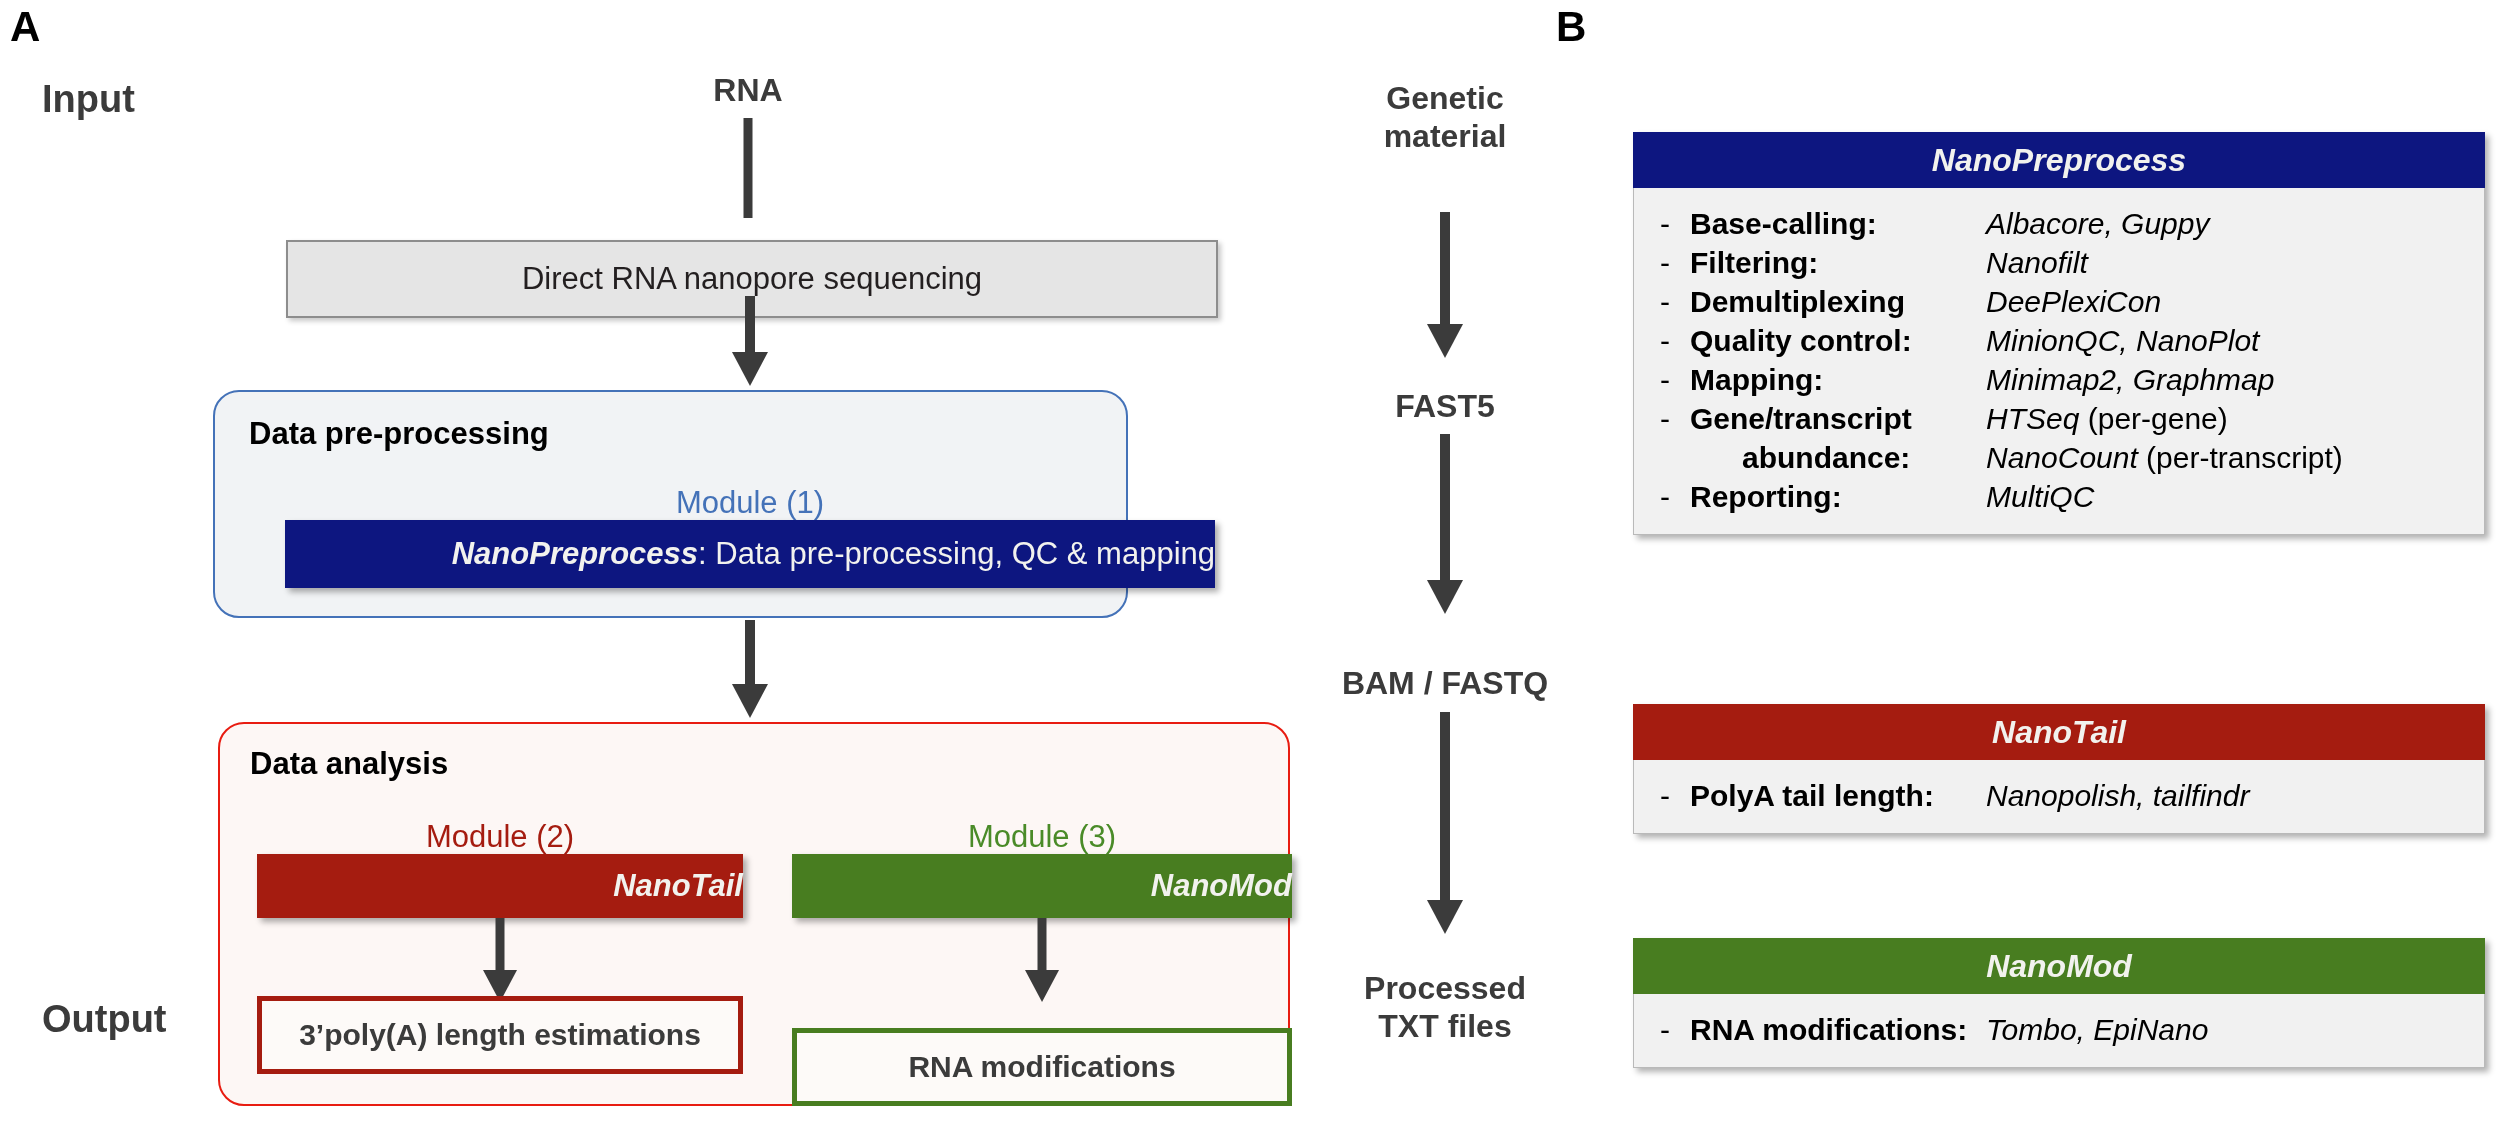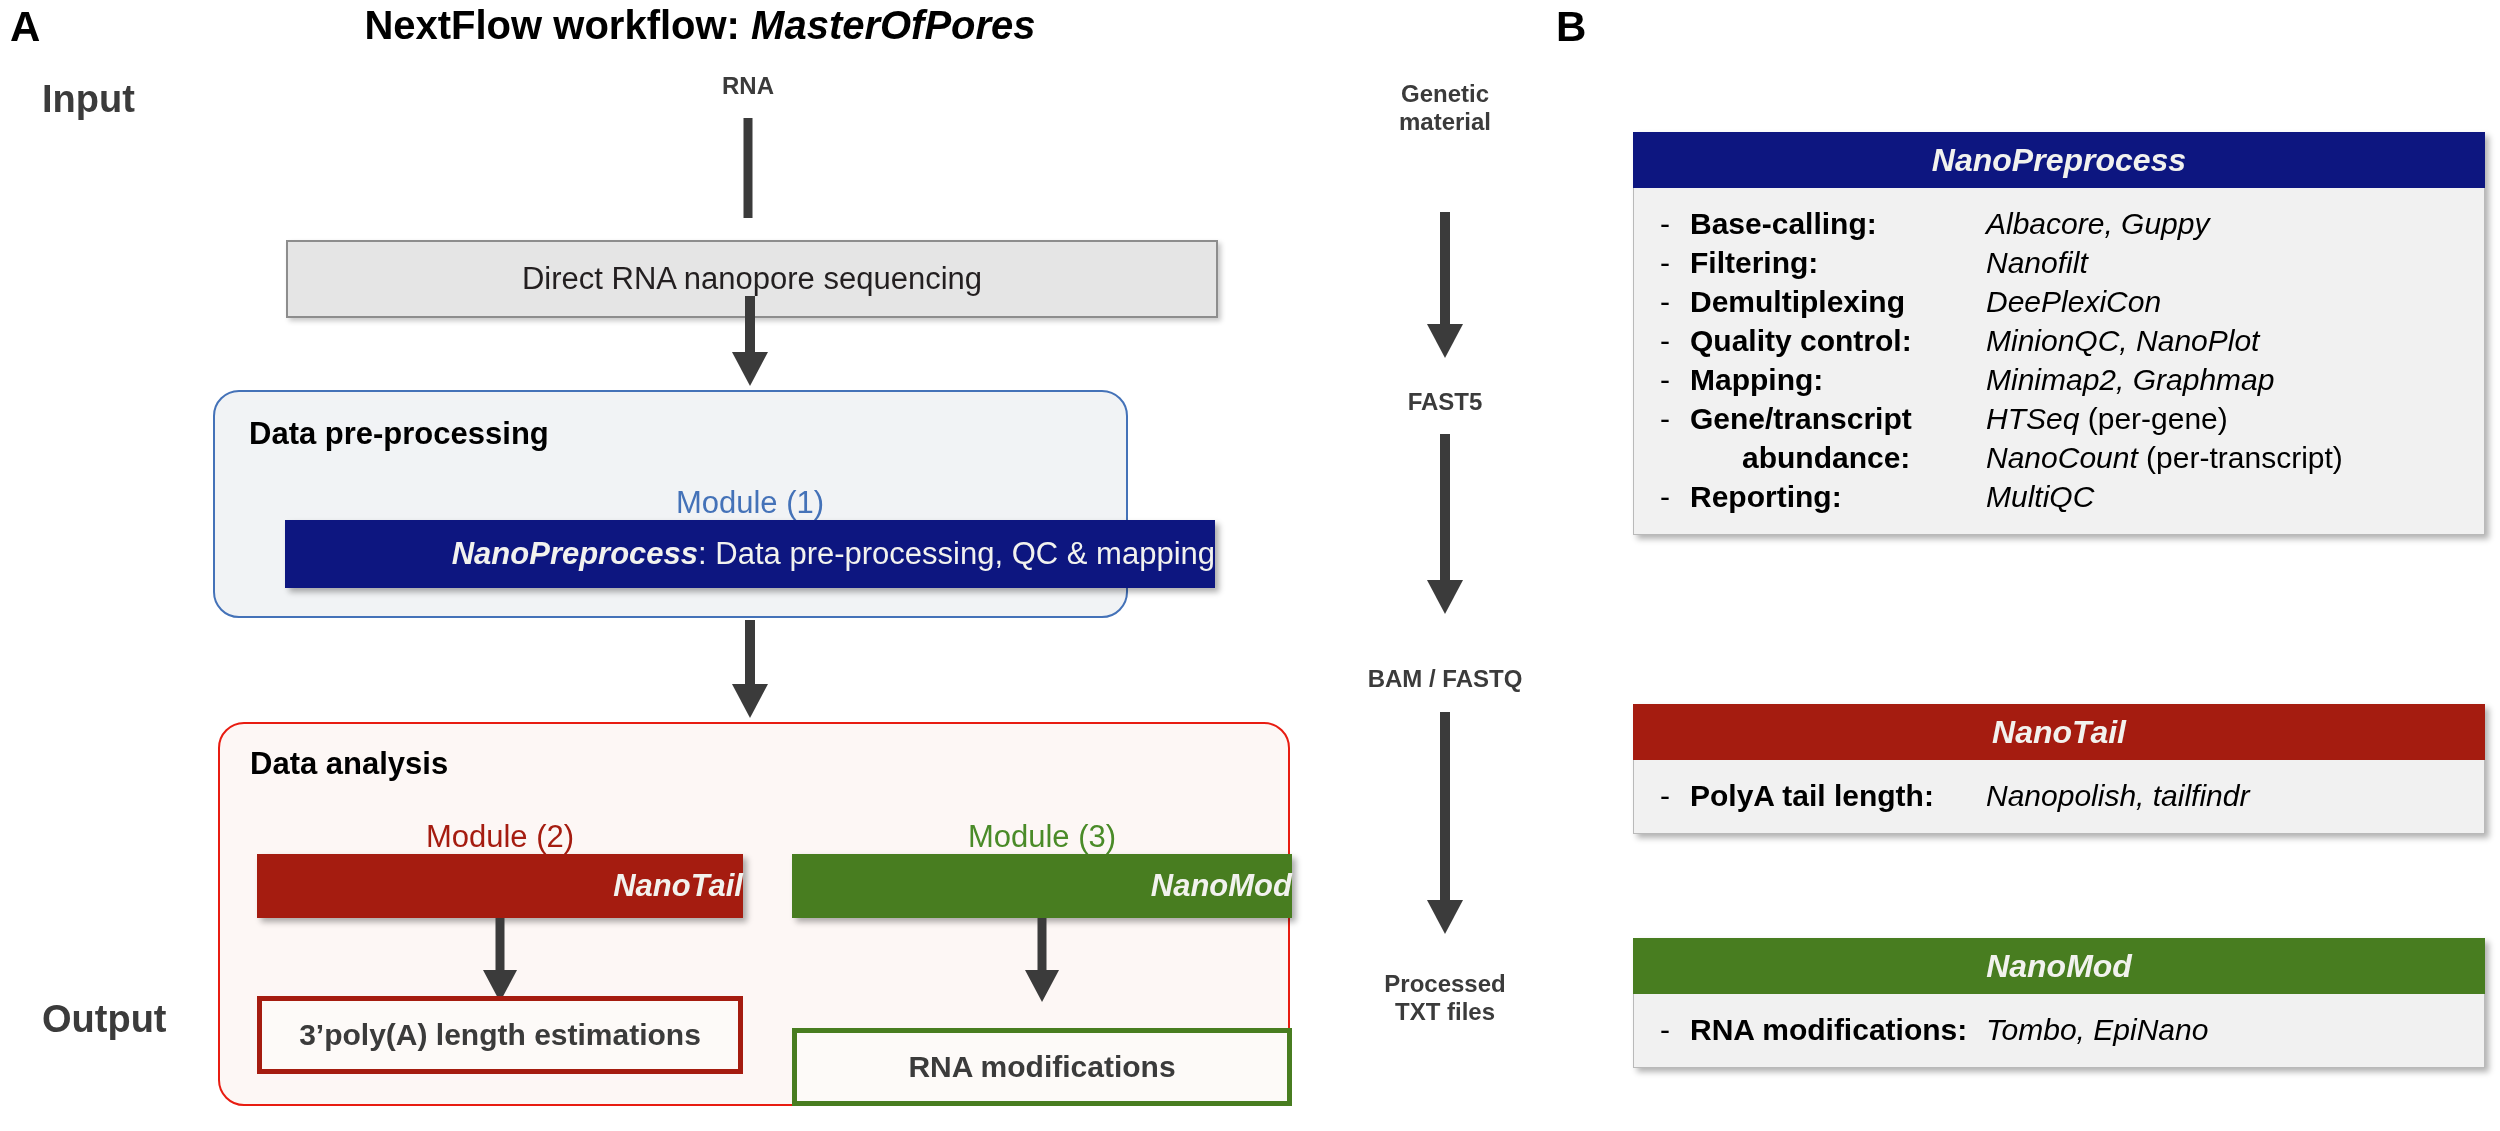--- a/index.html
+++ b/index.html
@@ -41,21 +41,21 @@
   .row-label {
     font-size: 38px;
     font-weight: bold;
     color: #3b3b3b;
     line-height: 1;
     margin-left: 28px;
   }
 
   
   .stage-label {
-    font-size: 24px;
+    font-size: 32px;
     font-weight: bold;
     color: #3b3b3b;
     text-align: center;
     line-height: 1.18;
     white-space: nowrap;
   }
 
   
   .white-box {
     background: #e5e5e5;
@@ -181,23 +181,20 @@
   }
   .card-row .val .plain { font-style: normal; }
 </style>
 </head>
 <body>
 
 <div id="figure">
 
   <div class="abs panel-letter" style="left:10px; top:6px;">A</div>
 
-  <div class="abs panel-title" style="left:300px; top:4px; width:800px;">
-    <span>NextFlow workflow: </span><span class="ital">MasterOfPores</span>
-  </div>
 
   <div class="abs row-label" style="left:14px; top:80px;">Input</div>
   <div class="abs row-label" style="left:14px; top:1000px;">Output</div>
 
   <div class="abs stage-label" style="left:648px; top:72px; width:200px;">RNA</div>
 
   <svg class="abs arrow" style="left:733px; top:118px;" width="30" height="108">
     <line x1="15" y1="0" x2="15" y2="100" stroke="#3b3b3b" stroke-width="9"></line>
   </svg>
 

